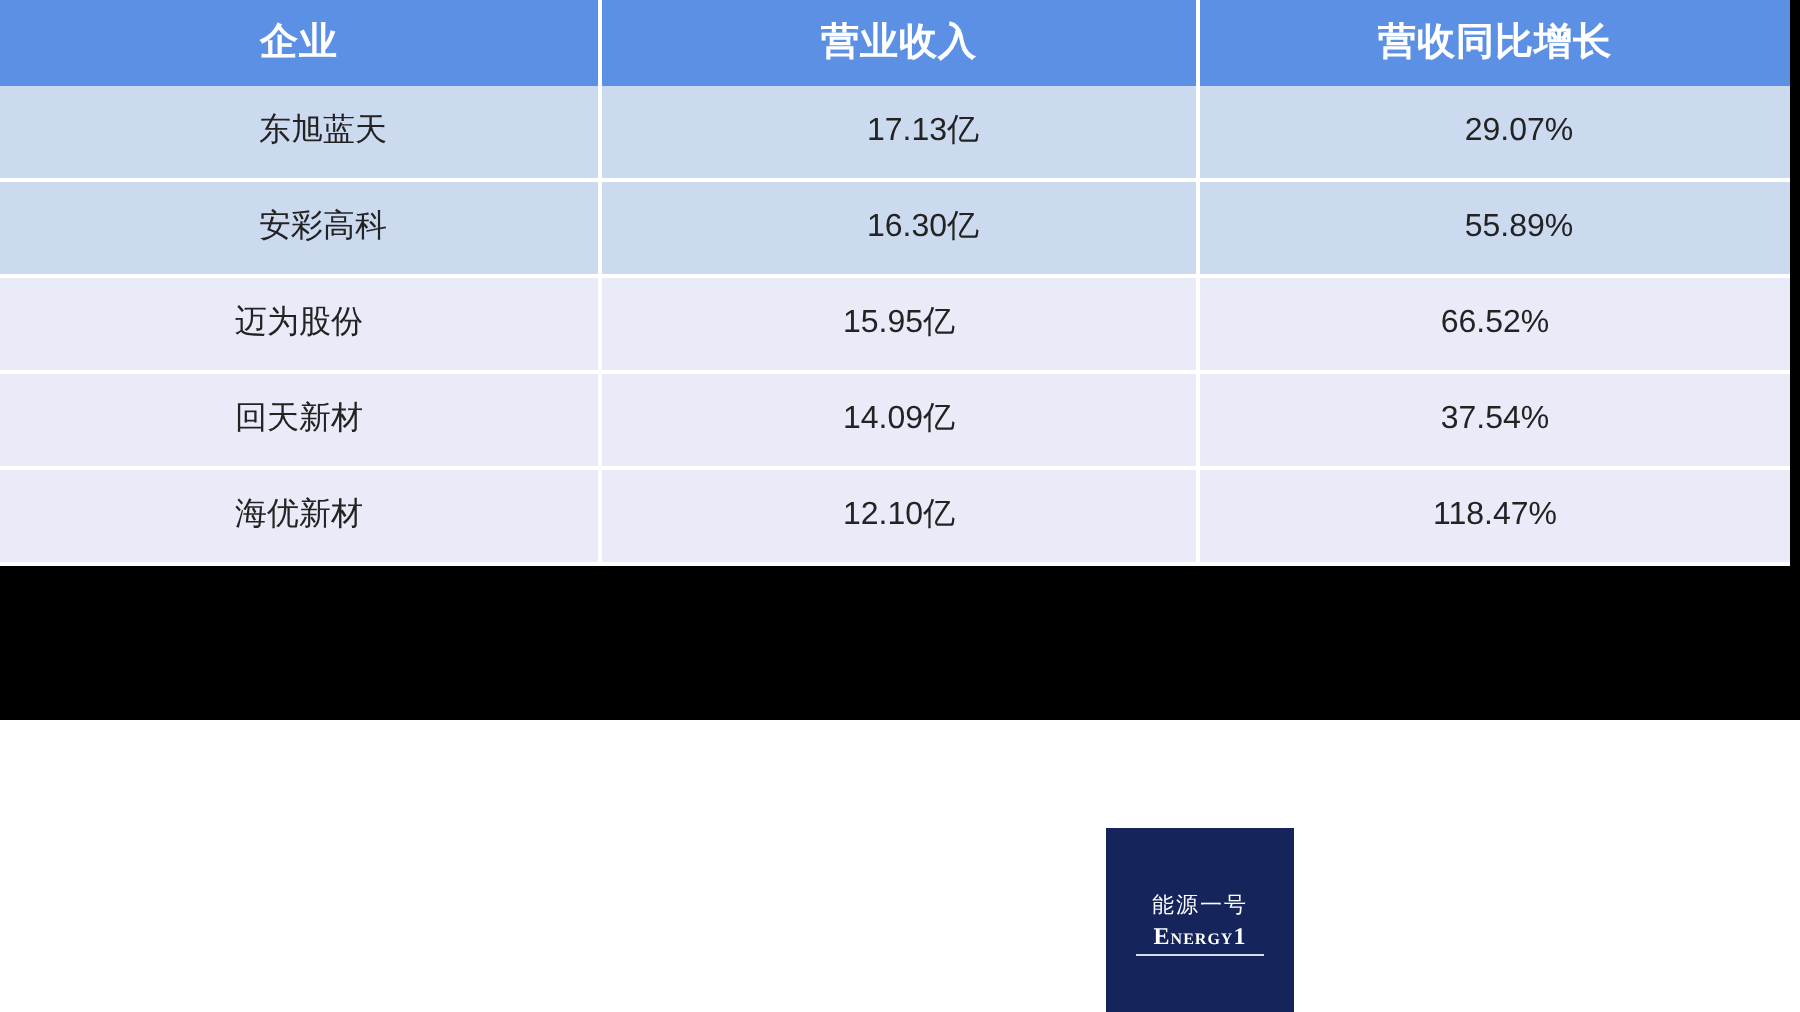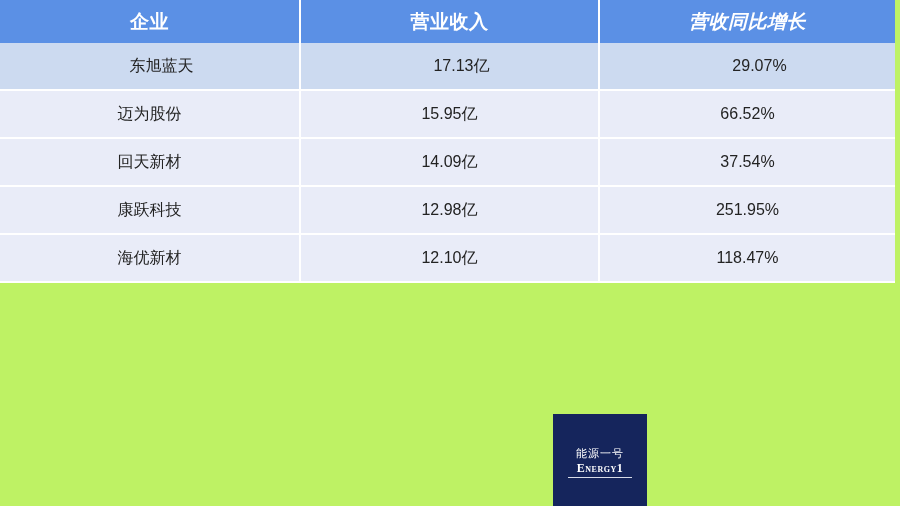--- a/index.html
+++ b/index.html
@@ -11,22 +11,22 @@
   body {
     width: 900px;
     height: 506px;
     overflow: hidden;
     font-family: "Liberation Sans", "DejaVu Sans", sans-serif;
   }
 
   #table-root {
     position: relative;
     width: 900px;
-    height: 506px;
-    background: #bef264;
+    height: 360px;
+    background: #000000;
     box-sizing: border-box;
   }
 
   .data-table {
     border-collapse: separate;
     border-spacing: 0;
     width: 895px;
     table-layout: fixed;
   }
 
@@ -39,21 +39,20 @@
     height: 43px;
     line-height: 43px;
     padding: 0;
     text-align: center;
     vertical-align: middle;
     border-right: 2px solid #ffffff;
     letter-spacing: 0.5px;
   }
   .data-table thead th:last-child {
     border-right: none;
-    font-style: italic;
   }
 
   
   .data-table tbody td {
     height: 46px;
     line-height: 46px;
     padding: 0;
     text-align: center;
     vertical-align: middle;
     font-size: 16px;
@@ -133,34 +132,34 @@
         <th>营业收入</th>
         <th>营收同比增长</th>
       </tr>
     </thead>
     <tbody id="table-body">
         <tr class="row-odd">
           <td>东旭蓝天</td>
           <td>17.13亿</td>
           <td>29.07%</td>
         </tr>
+        <tr class="row-odd">
+          <td>安彩高科</td>
+          <td>16.30亿</td>
+          <td>55.89%</td>
+        </tr>
         <tr class="row-even">
           <td>迈为股份</td>
           <td>15.95亿</td>
           <td>66.52%</td>
         </tr>
         <tr class="row-even">
           <td>回天新材</td>
           <td>14.09亿</td>
           <td>37.54%</td>
-        </tr>
-        <tr class="row-even">
-          <td>康跃科技</td>
-          <td>12.98亿</td>
-          <td>251.95%</td>
         </tr>
         <tr class="row-even">
           <td>海优新材</td>
           <td>12.10亿</td>
           <td>118.47%</td>
         </tr>
       </tbody>
   </table>
 
   <div id="watermark-logo">

